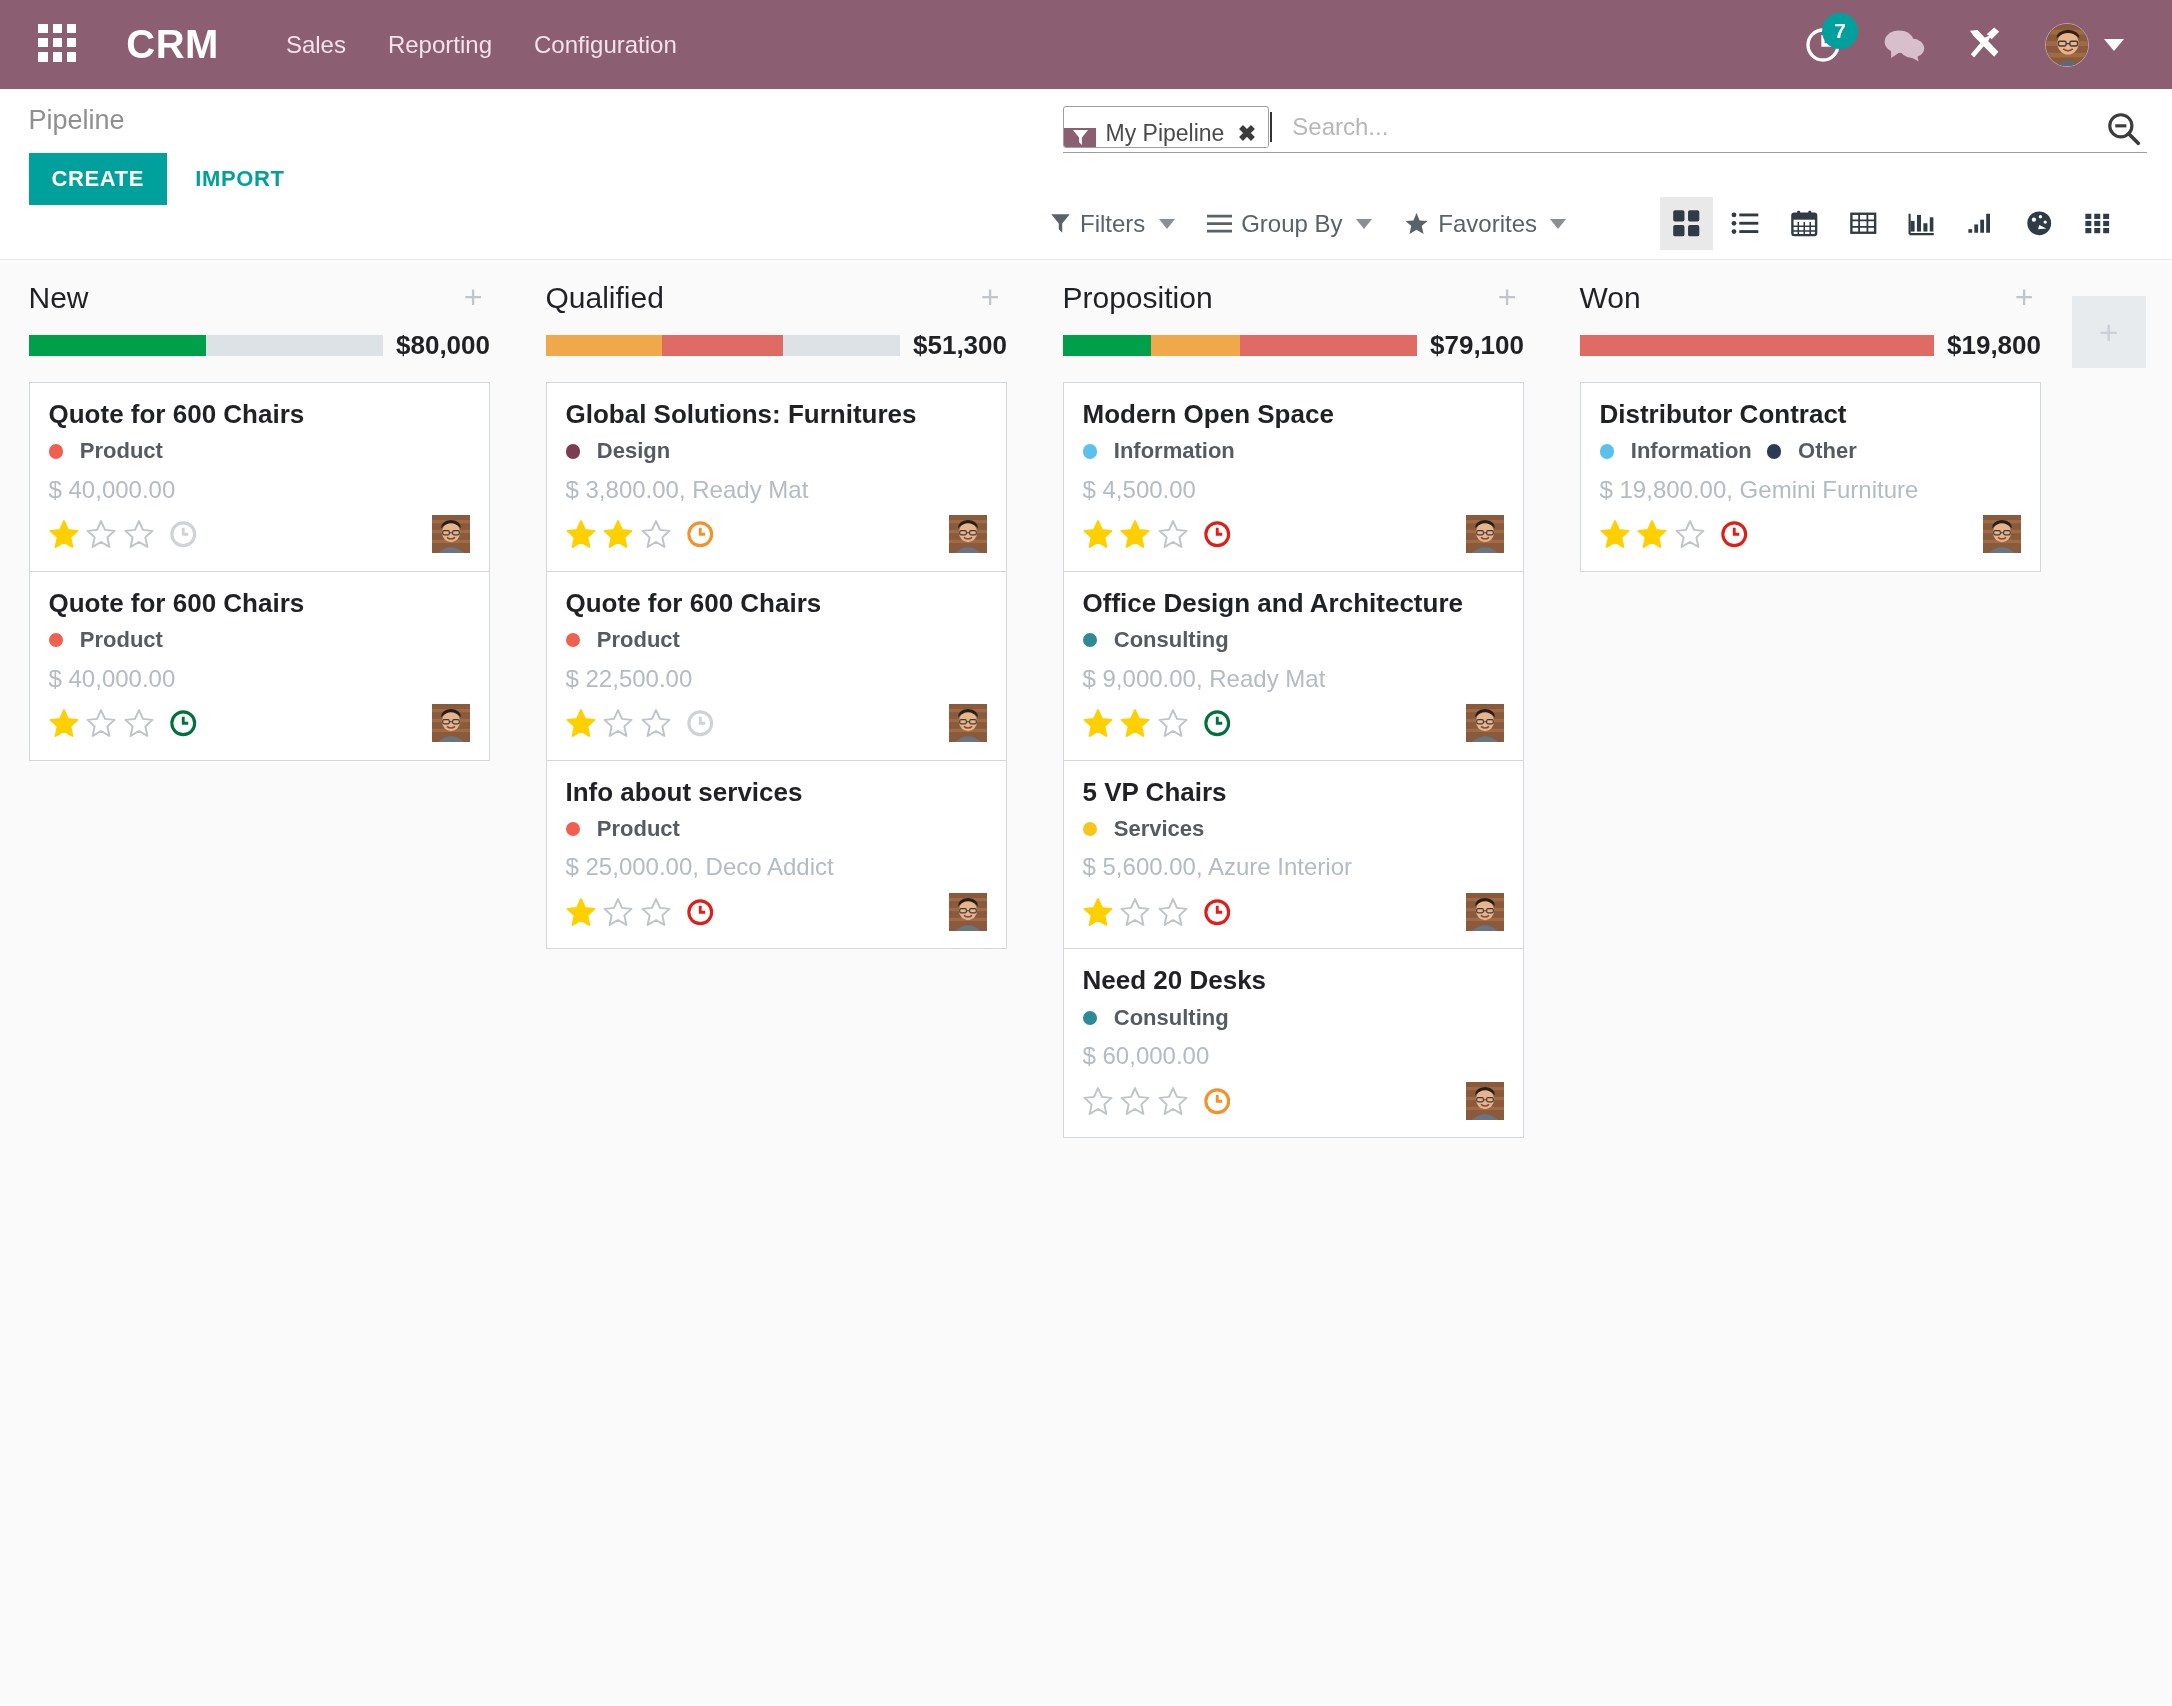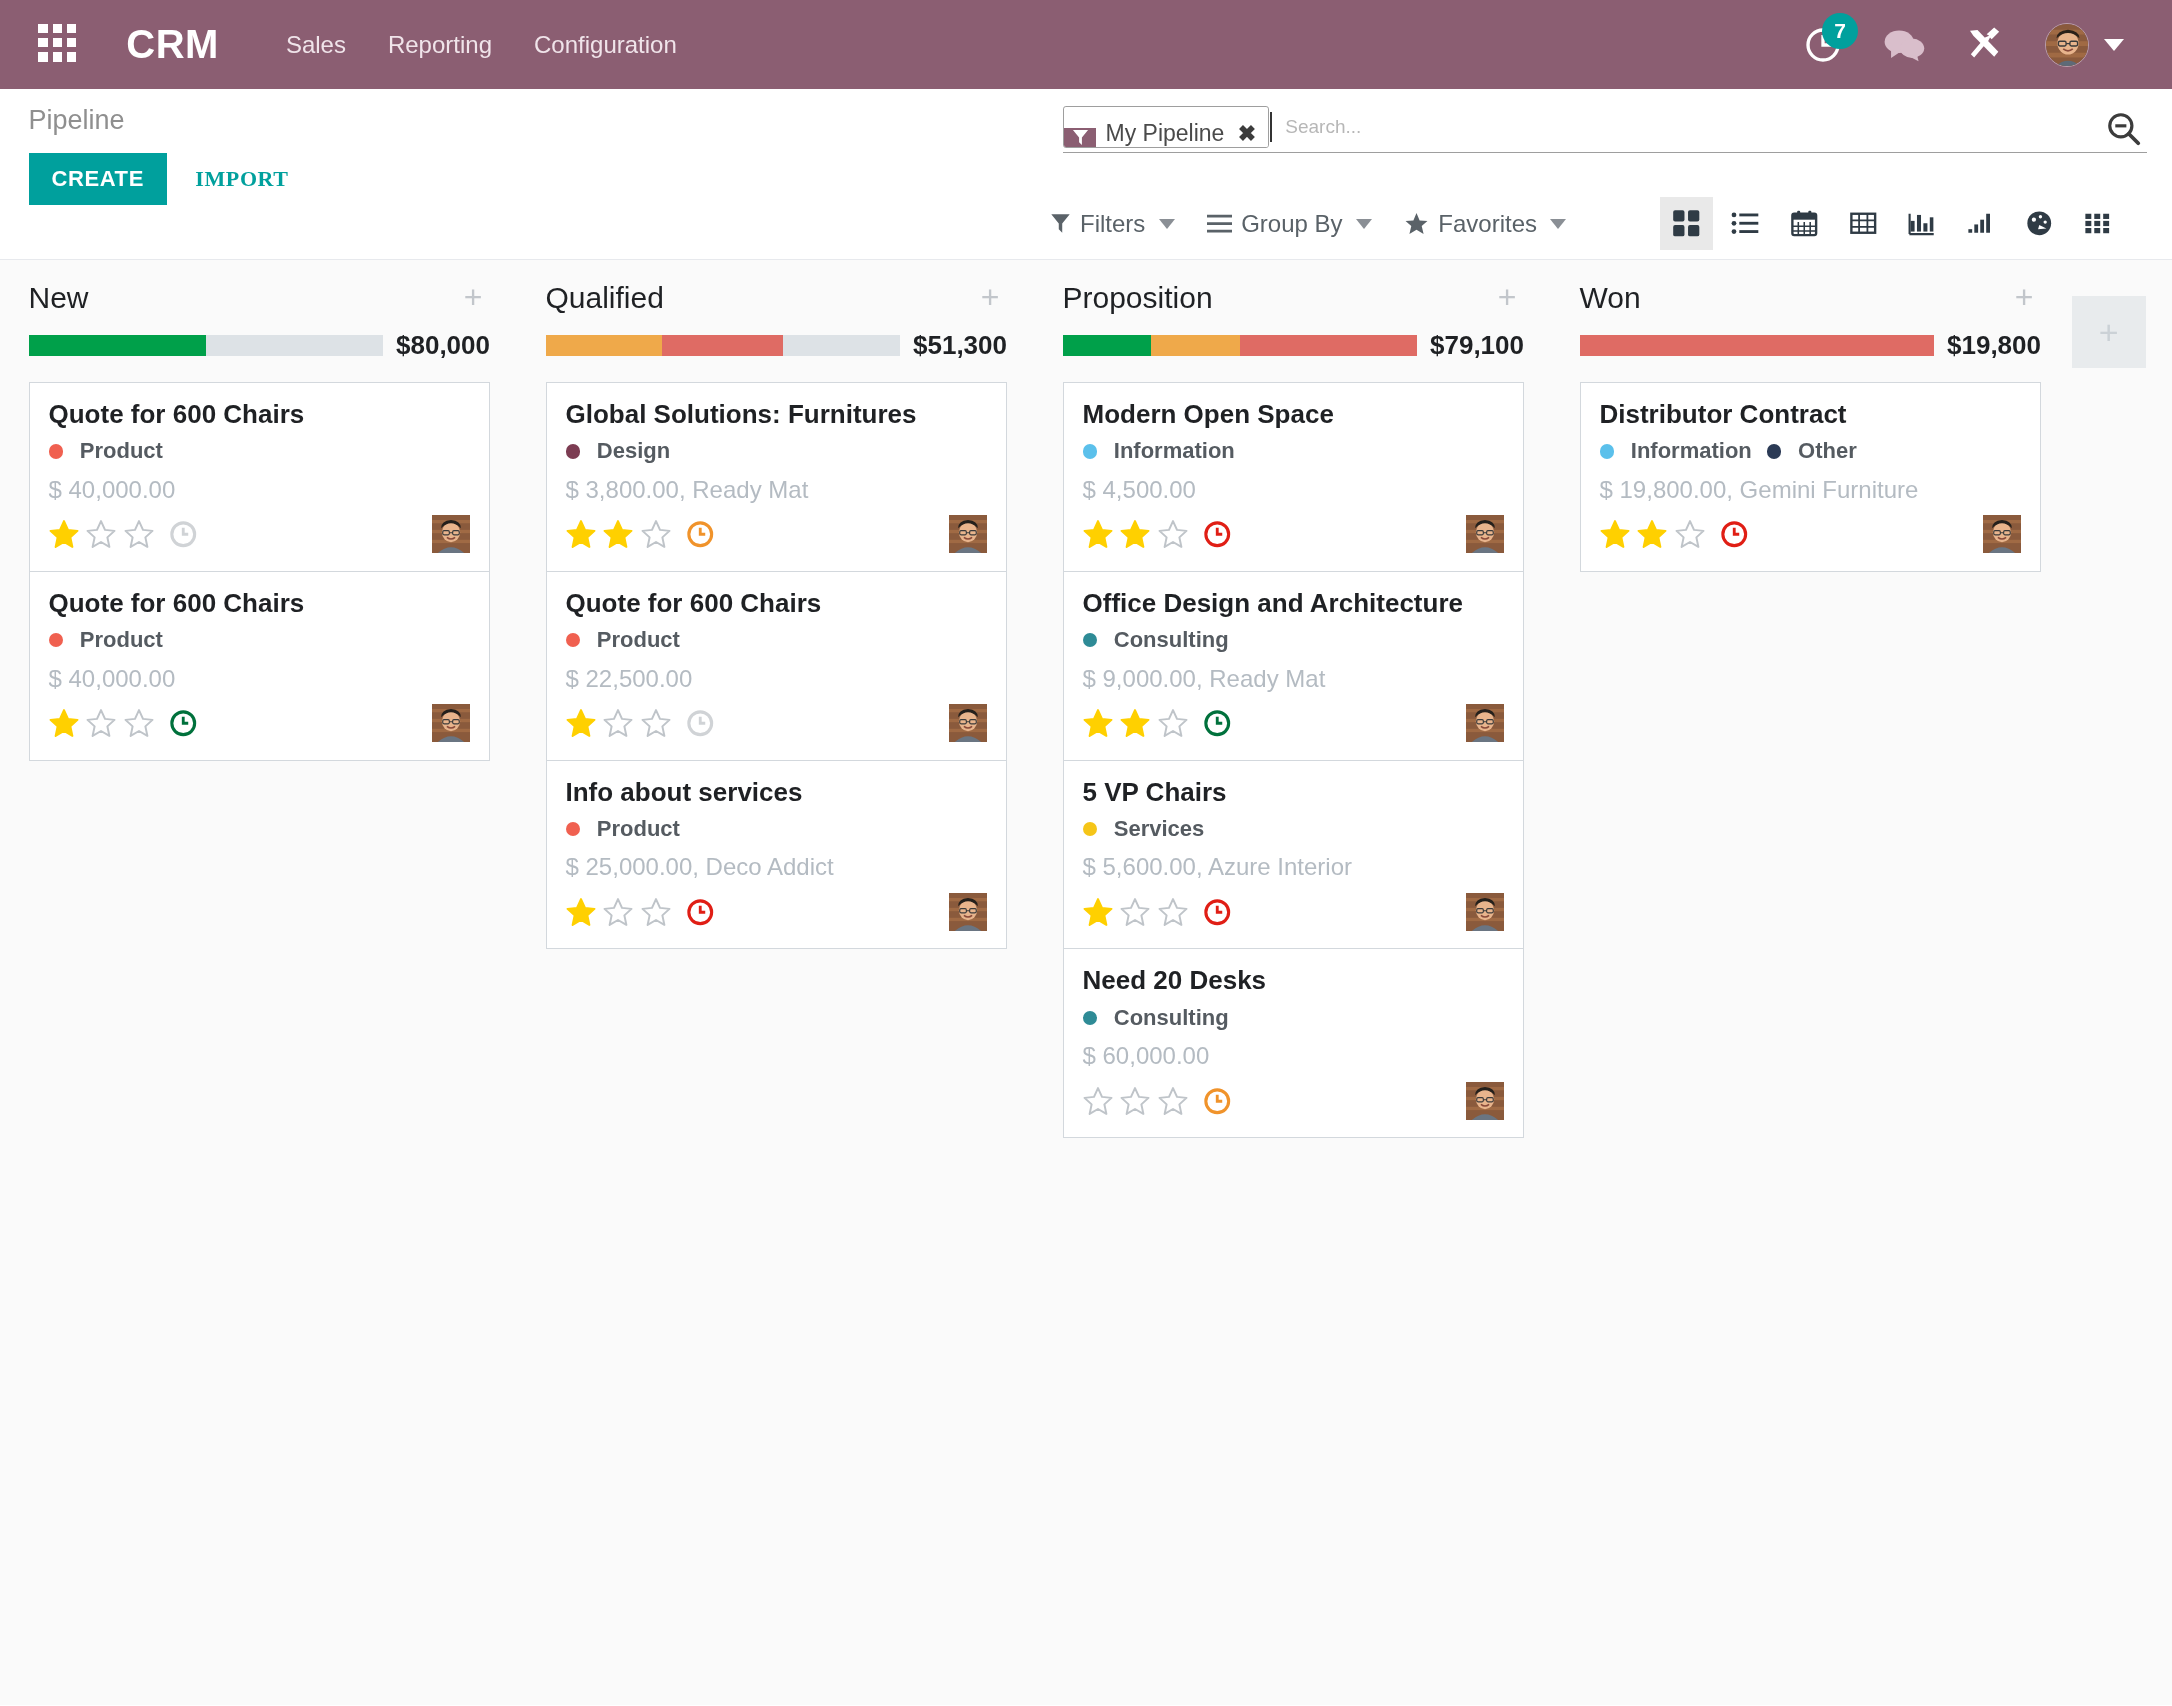--- a/index.html
+++ b/index.html
@@ -108,21 +108,21 @@
   }
   .btn-import {
     background: transparent;
     color: #00A09D;
     font-size: 22px;
     font-weight: 700;
     border: none;
     padding: 11.4px 17px;
     letter-spacing: 0.6px;
     cursor: pointer;
-    font-family: Liberation Serif, serif;
+    font-family: Liberation Sans, sans-serif;
   }
 
   
   .cp-right { position: absolute; right: 25px; top: 15px; width: 1084px; }
   .searchview {
     display: flex;
     align-items: center;
     border-bottom: 1.9px solid #9E9E9E;
     height: 49px;
     padding-bottom: 1.9px;
@@ -158,26 +158,26 @@
     display: flex; align-items: center;
     padding: 0 11.4px 0 3.8px;
     cursor: pointer;
   }
   .search-input-wrap { flex: 1 1 auto; display: flex; align-items: center; position: relative; height: 42px; }
   .search-caret {
     width: 1.9px; height: 30px; background: #333; margin-left: 1.9px;
   }
   .search-input {
     border: none; outline: none;
-    font-size: 19px;
+    font-size: 24px;
     color: #6d28d9;
     font-family: inherit;
     width: 100%;
     height: 38px;
-    padding-left: 13px;
+    padding-left: 20px;
     background: transparent;
   }
   .search-input::placeholder { color: #B7B7B7; }
   .search-magnifier { position: absolute; right: 3.8px; top: 3.8px; cursor: pointer; }
 
   .cp-tools {
     position: absolute;
     right: 23px; top: 93px;
     display: flex;
     align-items: center;

